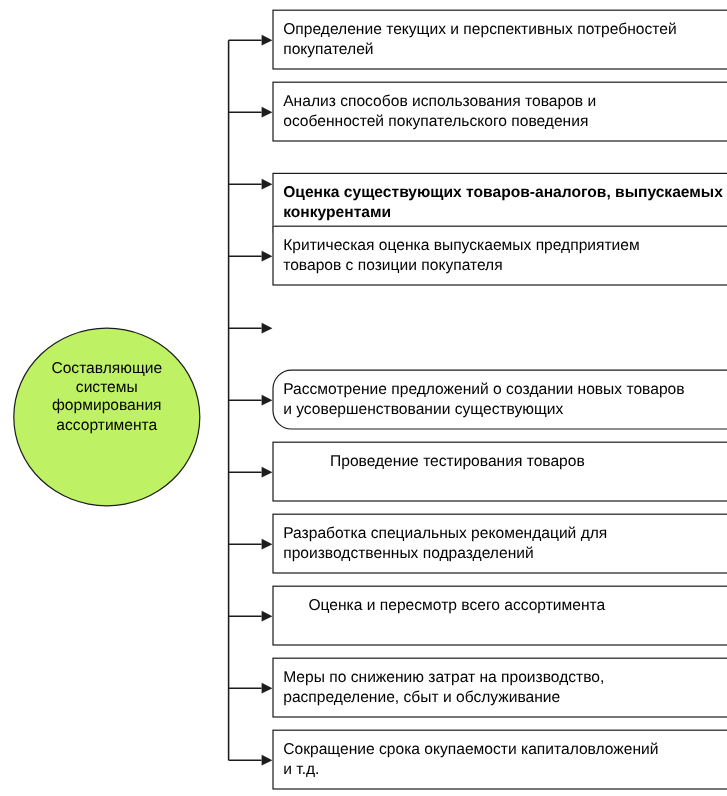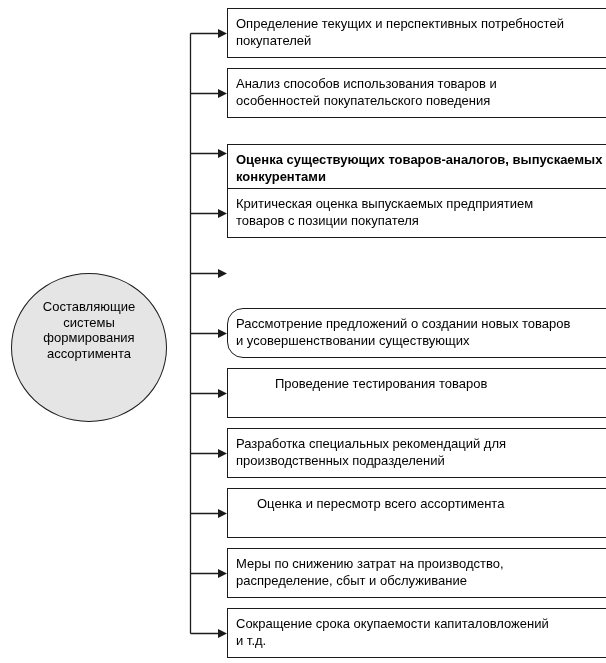--- a/index.html
+++ b/index.html
@@ -24,21 +24,21 @@
   }
   .center-ellipse {
     position: absolute;
     left: 11px;
     top: 273px;
     width: 156px;
     height: 149px;
     border: 1.3px solid #1c1c1c;
     border-radius: 50%;
     box-sizing: border-box;
-    background: #e5e5e5;
+    background: #bef264;
     display: flex;
     justify-content: center;
   }
   .center-ellipse .label {
     padding-top: 25px;
     font-size: 13px;
     line-height: 15.5px;
     text-align: center;
     white-space: pre-line;
   }

